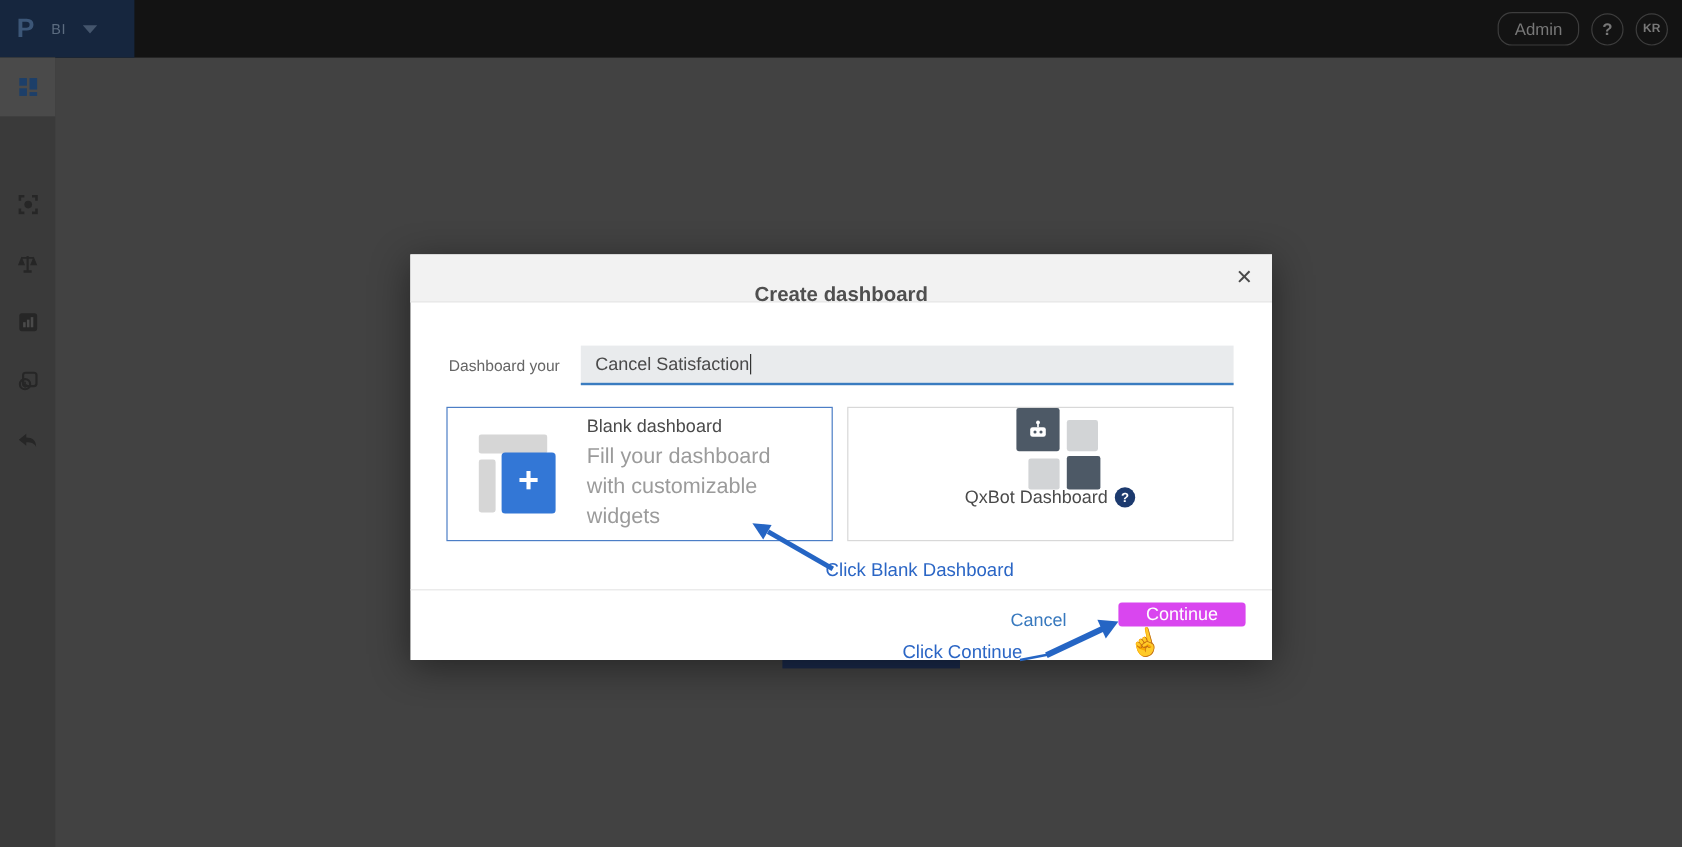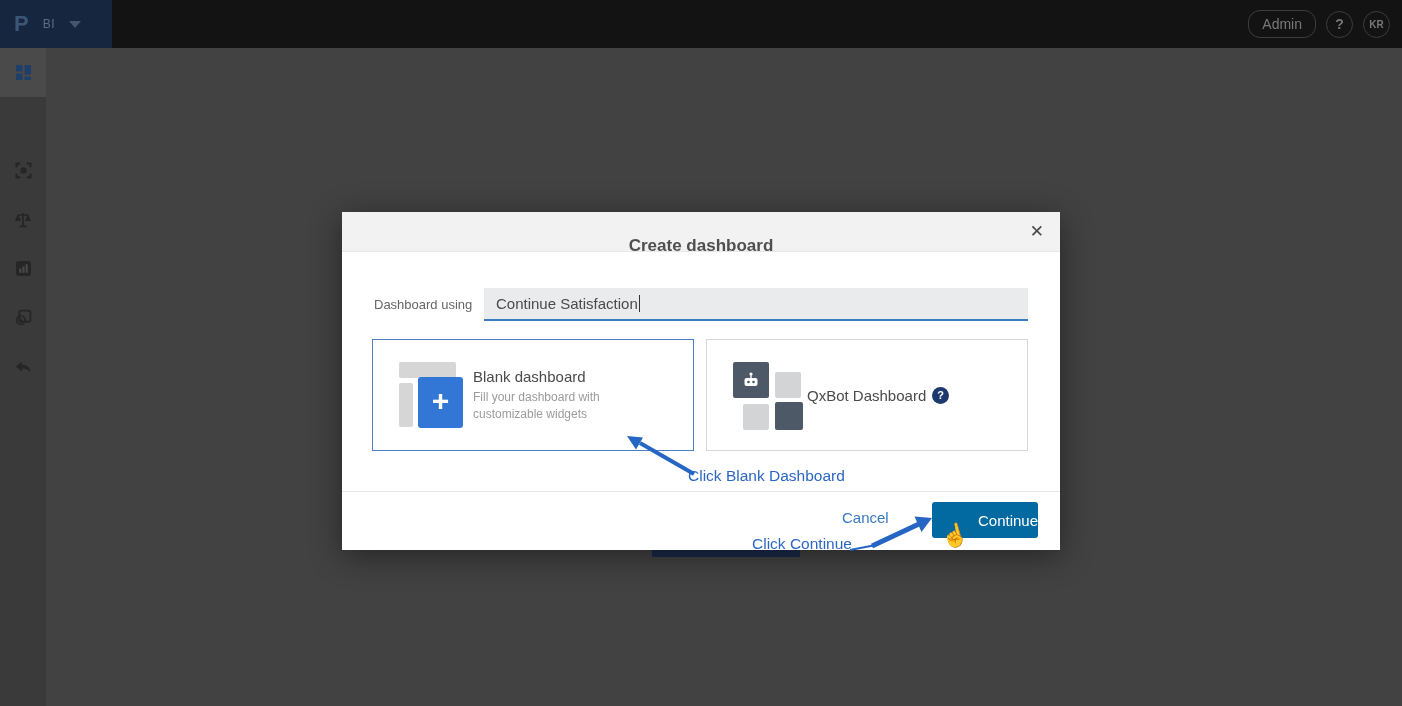--- a/index.html
+++ b/index.html
@@ -42,25 +42,25 @@
 
   #name-label { position:absolute; left:32px; top:85px; font-size:13px; color:#666; }
   #name-input-wrap { position:absolute; left:142px; top:76px; width:544px; height:33px;
     background:#e9ebed; border-bottom:2px solid #3a7cc0; display:flex; align-items:center; padding-left:12px; }
   #name-input-text { font-size:15px; color:#4a4a4a; }
   #input-caret { display:inline-block; width:1px; height:17px; background:#333; margin-left:1px; }
 
   .opt-card { position:absolute; top:127px; width:322px; height:112px; background:#fff; border:1px solid #d8d8d8;
     display:flex; align-items:center; cursor:pointer; }
   #card-blank { left:30px; border:1px solid #4c7ec6; }
-  #card-qxbot { left:364px; }
+  #card-qxbot { left:364px;flex-direction:column; }
   .opt-icon { position:relative; width:66px; height:66px; margin-left:26px; flex:none; }
-  .opt-text { margin-left:8px; padding-right:8px; }
+  .opt-text { margin-left:24px; padding-right:8px; }
   .opt-title { font-size:15px; color:#4a4a4a; display:flex; align-items:center; gap:6px; }
-  .opt-desc { font-size:12px; color:#9b9b9b; line-height:1.4; margin-top:4px; }
+  .opt-desc { font-size:18px; color:#9b9b9b; line-height:1.4; margin-top:4px; }
   #card-blank .opt-desc { max-width:175px; }
   #card-qxbot .opt-desc { max-width:232px; }
 
   
   .bi-barh { position:absolute; left:0; top:0; width:57px; height:16px; background:#d6d6d6; border-radius:2px; }
   .bi-barv { position:absolute; left:0; top:21px; width:14px; height:44px; background:#d6d6d6; border-radius:2px; }
   .bi-plus { position:absolute; left:19px; top:15px; width:45px; height:51px; background:#3377d6; border-radius:3px;
     display:flex; align-items:center; justify-content:center; }
   .bi-plus span { color:#fff; font-size:30px; font-weight:bold; line-height:1; margin-top:-3px; }
 
@@ -70,22 +70,22 @@
   .qx-tr { left:42px; top:10px; width:26px; height:26px; background:#d2d4d6; }
   .qx-bl { left:10px; top:42px; width:26px; height:26px; background:#d2d4d6; }
   .qx-br { left:42px; top:40px; width:28px; height:28px; background:#4d5966; }
 
   .help-badge { width:17px; height:17px; border-radius:50%; background:#1c3a6e; color:#fff; font-size:11px;
     font-weight:bold; display:inline-flex; align-items:center; justify-content:center; cursor:pointer; }
 
   #footer-sep { position:absolute; left:0; top:279px; width:718px; height:1px; background:#e6e6e6; }
   #cancel-link { position:absolute; left:500px; top:297px; font-size:15px; color:#3879be; cursor:pointer;
     background:none; border:none; }
-  #continue-btn { position:absolute; left:590px; top:290px; width:106px; height:36px; background:#0369a1;
-    border:none; border-radius:3px; color:#fff; font-size:15px; cursor:pointer;text-align:right; }
+  #continue-btn { position:absolute; left:590px; top:290px; width:106px; height:20px; background:#d946ef;
+    border:none; border-radius:3px; color:#fff; font-size:15px; cursor:pointer; }
 
   
   .annot-text { position:absolute; color:#2b66c5; font-size:15.5px; font-weight:500; white-space:nowrap; }
   #annot-blank { left:688px; top:467px;text-align:right; }
   #annot-continue { left:752px; top:535px;text-align:center; }
   #annot-svg { position:absolute; left:0; top:0; pointer-events:none; }
   #cursor-hand { position:absolute; left:941px; top:523px; font-size:22px; color:#2b2b2b;
     transform:rotate(-14deg); pointer-events:none; }
 </style>
 </head>
@@ -152,23 +152,23 @@
 </div>
 
 <div id="hidden-btn"></div>
 
 <div id="modal">
   <div id="modal-header">
     <span id="modal-title">Create dashboard</span>
     <button id="modal-close">✕</button>
   </div>
 
-  <label id="name-label">Dashboard using</label>
+  <label id="name-label">Dashboard your</label>
   <div id="name-input-wrap">
-    <span id="name-input-text">Continue Satisfaction</span>
+    <span id="name-input-text">Cancel Satisfaction</span>
     <span id="input-caret"></span>
   </div>
 
   <div class="opt-card" id="card-blank">
     <div class="opt-icon">
       <div class="bi-barh"></div>
         <div class="bi-barv"></div>
       <div class="bi-plus">
           <span>+</span>
         </div>

